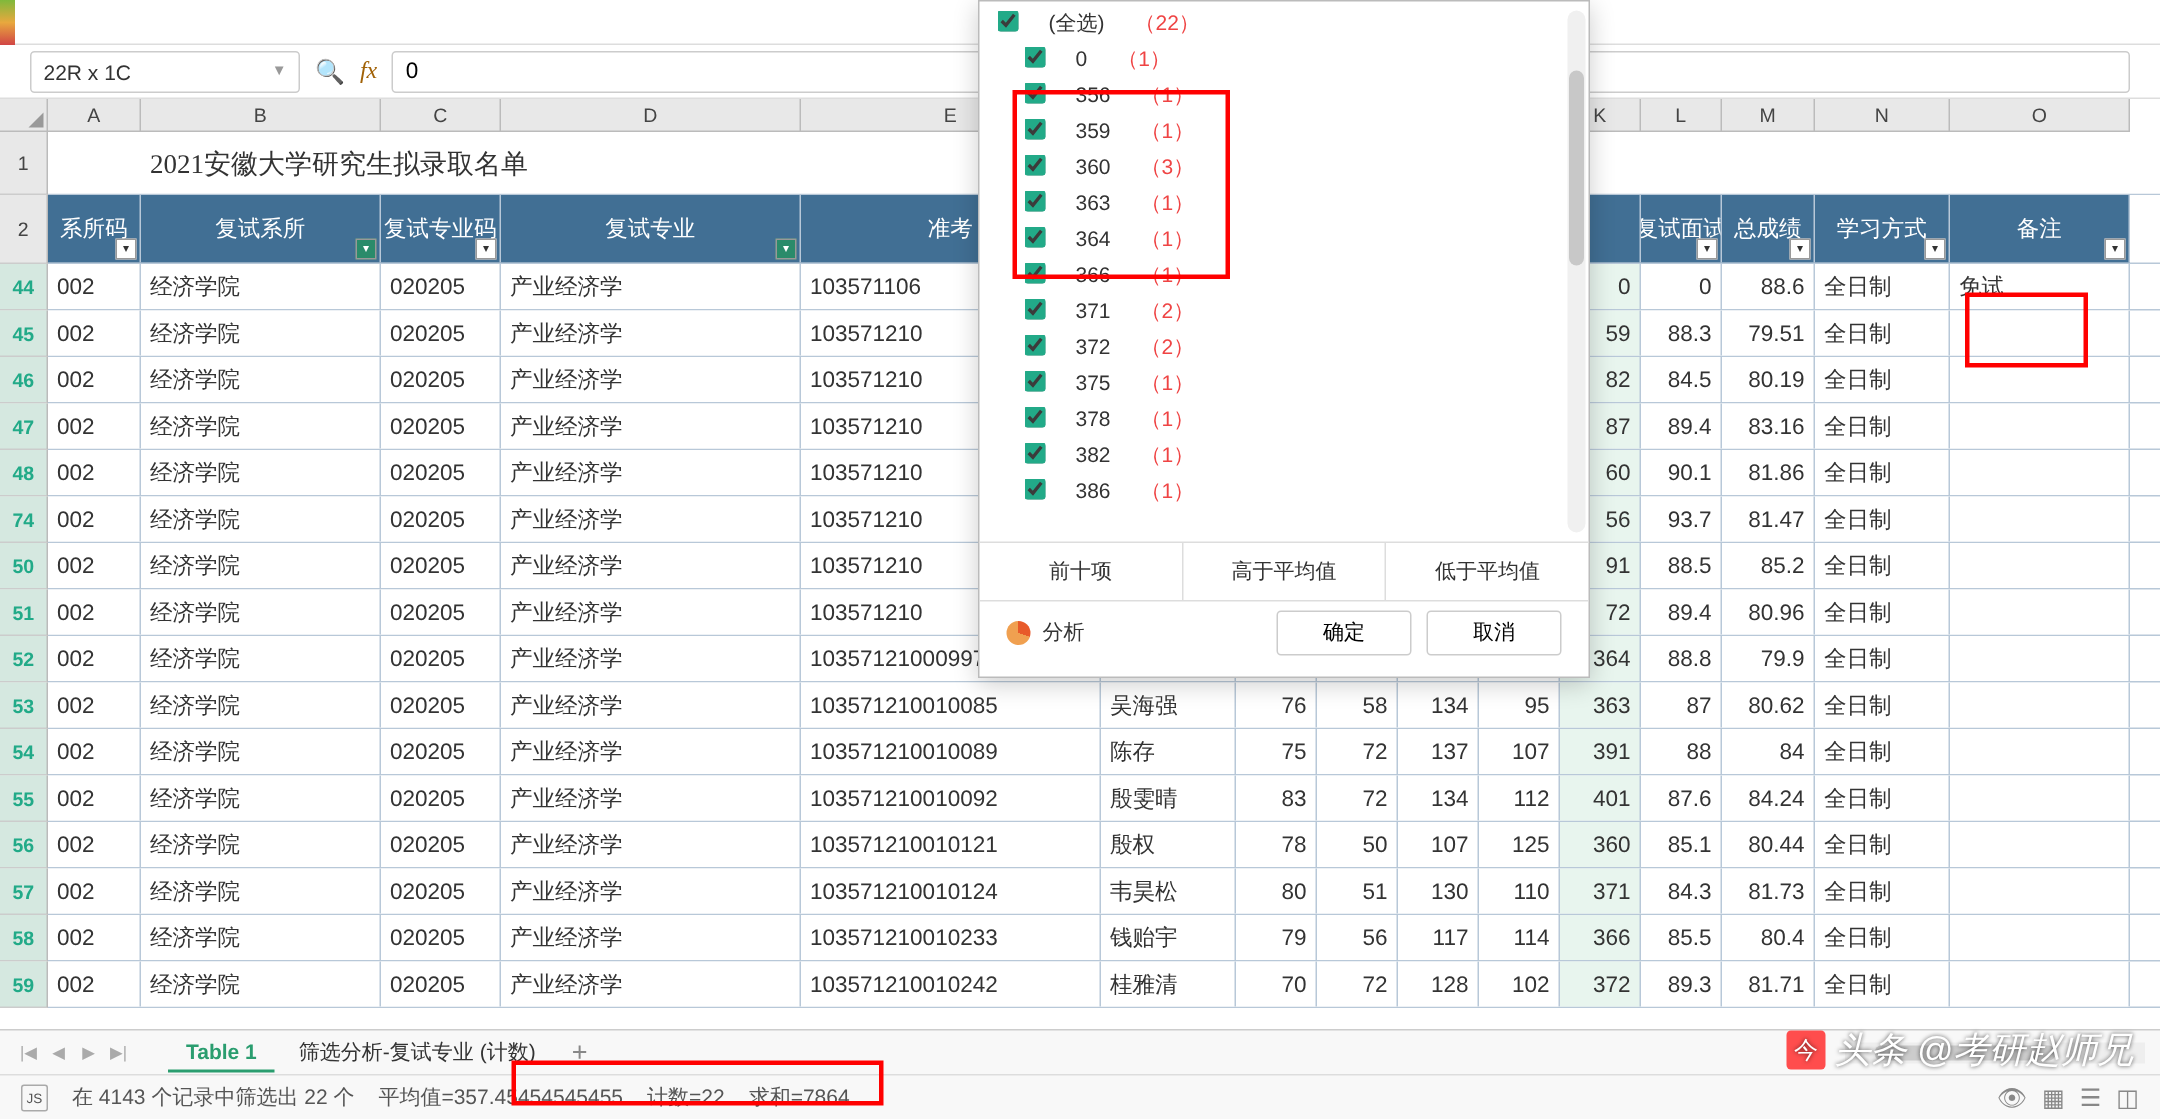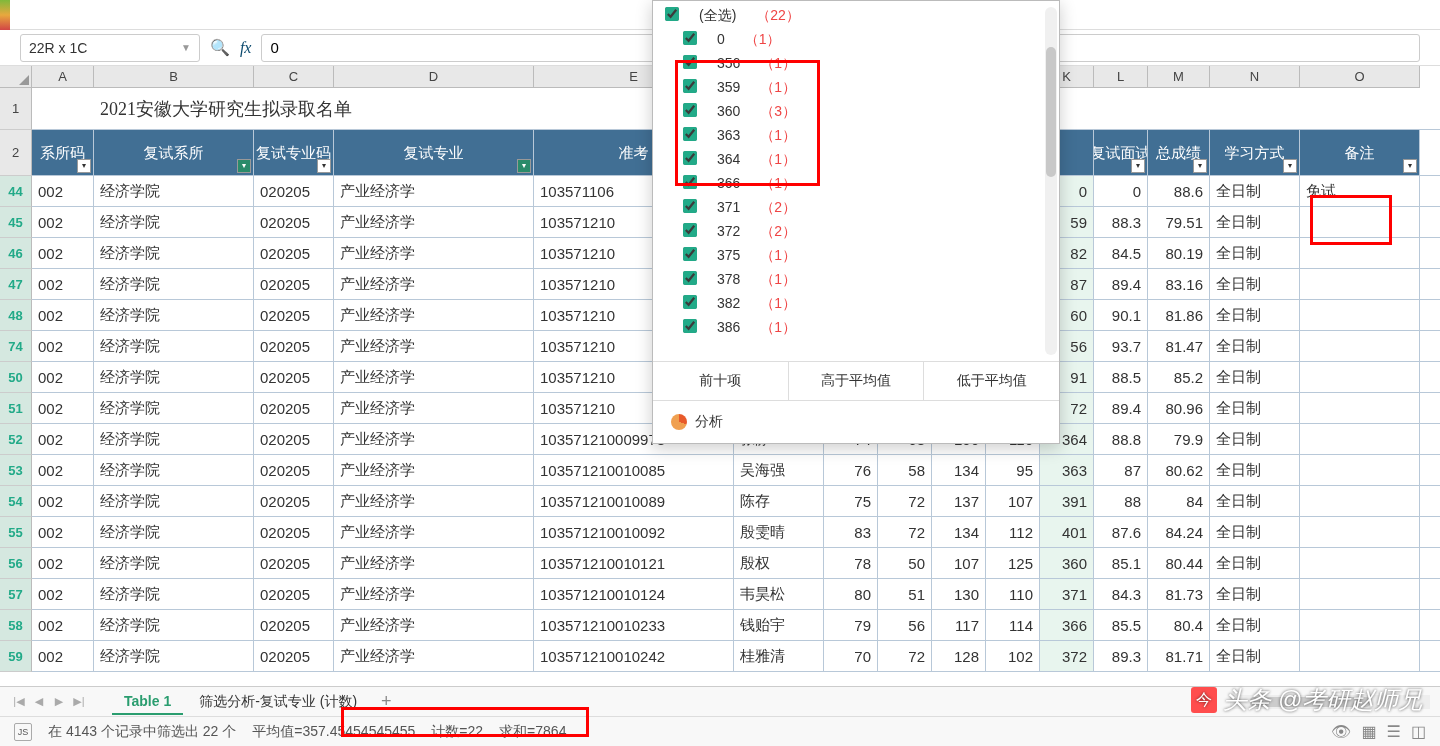--- a/index.html
+++ b/index.html
@@ -7,21 +7,21 @@
 
 
 .toolbar-top { height: 30px; border-bottom: 1px solid #ddd; display: flex; align-items: center; padding: 0 20px; gap: 8px; }
 .left-color-strip { width: 10px; height: 30px; background: linear-gradient(to bottom, #7fb93b, #e8a83e, #d14545); position: absolute; left: 0; top: 0; }
 
 
 .formula-row { height: 36px; display: flex; align-items: center; padding: 0 20px; border-bottom: 1px solid #ddd; gap: 10px; }
 .name-box { width: 180px; height: 28px; border: 1px solid #ccc; border-radius: 3px; display: flex; align-items: center; padding: 0 8px; font-size: 14px; }
 .name-box-dd { margin-left: auto; color: #999; font-size: 10px; }
 .zoom-icon { font-size: 16px; color: #666; }
-.fx { font-style: italic; font-family: serif; font-size: 16px; color: #0c4a6e; }
+.fx { font-style: italic; font-family: serif; font-size: 16px; color: #a16207; }
 .formula-input { flex: 1; height: 28px; border: 1px solid #ccc; border-radius: 3px; padding: 0 8px; font-size: 15px; }
 
 
 .corner { position: absolute; left: 0; top: 66px; width: 32px; height: 22px; background: #e8e8e8; border-right: 1px solid #bbb; border-bottom: 1px solid #bbb; }
 .corner::after { content: ""; position: absolute; right: 2px; bottom: 2px; width: 0; height: 0; border-style: solid; border-width: 0 0 10px 10px; border-color: transparent transparent #999 transparent; }
 
 
 .col-headers { display: flex; position: absolute; left: 32px; top: 66px; height: 22px; }
 .col-h { background: #e8e8e8; border-right: 1px solid #bbb; border-bottom: 1px solid #bbb; text-align: center; font-size: 13px; line-height: 22px; color: #444; }
 
@@ -562,20 +562,24 @@
   </div>
   <div class="filter-quick">
     <div>前十项</div>
     <div>高于平均值</div>
     <div>低于平均值</div>
   </div>
   <div class="filter-analysis">
     <span class="pie-icon"></span>
     <span>分析</span>
   </div>
+  <div class="filter-btns">
+    <button>确定</button>
+    <button>取消</button>
+  </div>
 </div>
 
 <div class="red-box" style="left:675px; top:60px; width:145px; height:126px"></div>
 <div class="red-box" style="left:1310px; top:195px; width:82px; height:50px"></div>
 <div class="red-box" style="left:341px; top:707px; width:248px; height:30px"></div>
 
 <div class="sheet-tabs">
   <div class="sheet-nav">
     <span>|◀</span>
     <span>◀</span>

